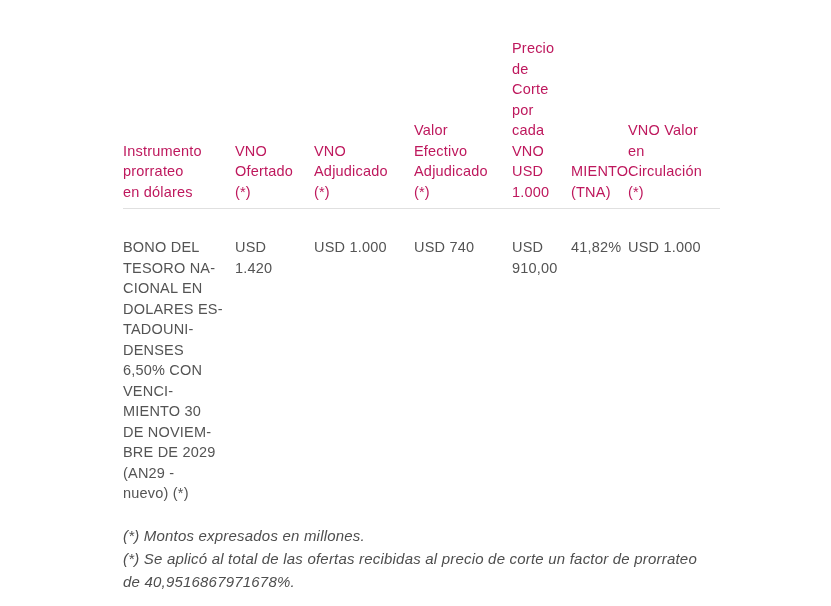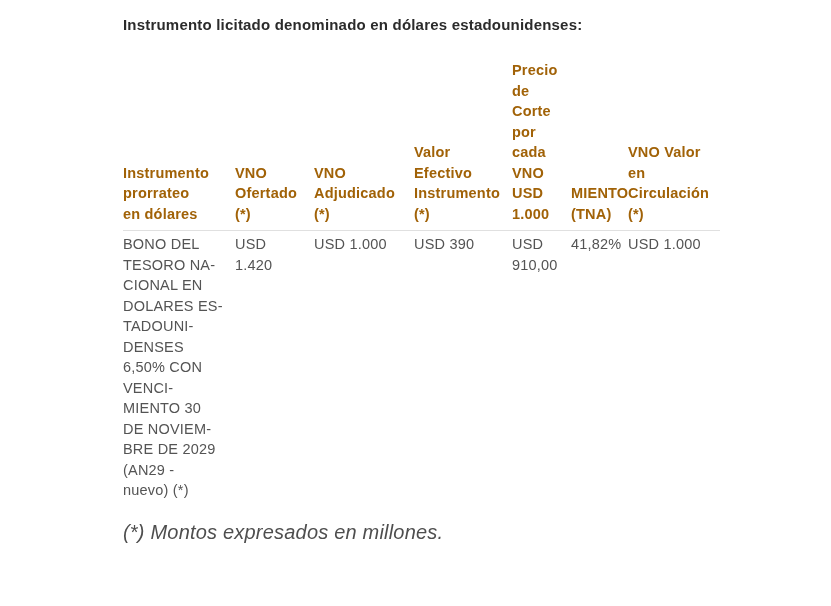--- a/index.html
+++ b/index.html
@@ -28,63 +28,62 @@
     line-height: 22px;
   }
   table.auction-table {
     border-collapse: collapse;
     table-layout: fixed;
     width: 597px;
     margin-top: 24px;
   }
   table.auction-table th {
     font-size: 14.5px;
-    font-weight: bold;
-    color: #a16207;
+    font-weight: normal;
+    color: #be185d;
     text-align: left;
     vertical-align: bottom;
     padding: 0 12px 6px 0;
     line-height: 20.5px;
     letter-spacing: .2px;
     white-space: pre-line;
     border-bottom: 1px solid #e0e0e0;
   }
   table.auction-table td {
     font-size: 14.5px;
     color: #545454;
     text-align: left;
     vertical-align: top;
-    padding: 3px 12px 0 0;
+    padding: 28px 12px 0 0;
     line-height: 20.5px;
     letter-spacing: .2px;
     white-space: pre-line;
   }
   table.auction-table th:last-child,
   table.auction-table td:last-child {
     padding-right: 0;
   }
   .footnotes {
     margin-top: 20px;
     max-width: 620px;
   }
   .footnote {
-    font-size: 20px;
+    font-size: 15px;
     font-style: italic;
     color: #4e4e4e;
     line-height: 23px;
     letter-spacing: .2px;
     white-space: pre-line;
   }
 </style>
 </head>
 <body>
 
 <div class="content">
 
-  <p class="page-title">Instrumento licitado denominado en dólares estadounidenses:</p>
 
   <table class="auction-table">
     <colgroup>
       <col style="width:112px">
       <col style="width:79px">
       <col style="width:100px">
       <col style="width:98px">
       <col style="width:59px">
       <col style="width:57px">
       <col style="width:92px">
@@ -95,21 +94,21 @@
 prorrateo
 en dólares</th>
         <th>VNO
 Ofertado
 (*)</th>
         <th>VNO
 Adjudicado
 (*)</th>
         <th>Valor
 Efectivo
-Instrumento
+Adjudicado
 (*)</th>
         <th>Precio
 de
 Corte
 por
 cada
 VNO
 USD
 1.000</th>
         <th>MIENTO
@@ -131,26 +130,28 @@
 6,50% CON
 VENCI-
 MIENTO 30
 DE NOVIEM-
 BRE DE 2029
 (AN29 -
 nuevo) (*)</td>
         <td>USD
 1.420</td>
         <td>USD 1.000</td>
-        <td>USD 390</td>
+        <td>USD 740</td>
         <td>USD
 910,00</td>
         <td>41,82%</td>
         <td>USD 1.000</td>
       </tr>
     </tbody>
   </table>
 
   <div class="footnotes">
     <div class="footnote">(*) Montos expresados en millones.</div>
+    <div class="footnote">(*) Se aplicó al total de las ofertas recibidas al precio de corte un factor de prorrateo
+de 40,9516867971678%.</div>
   </div>
 
 </div>
 
 </body></html>

